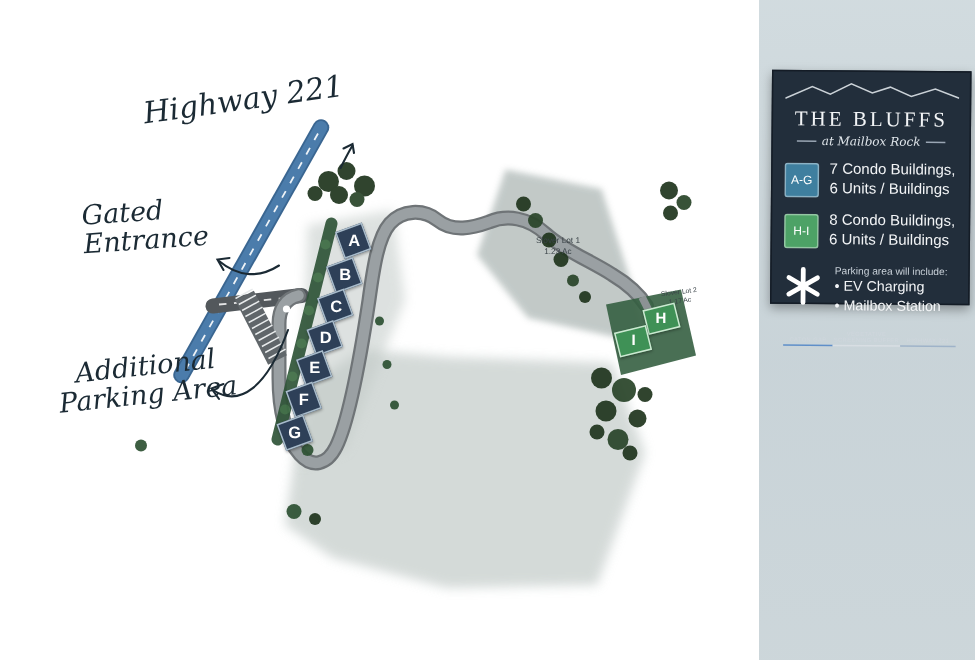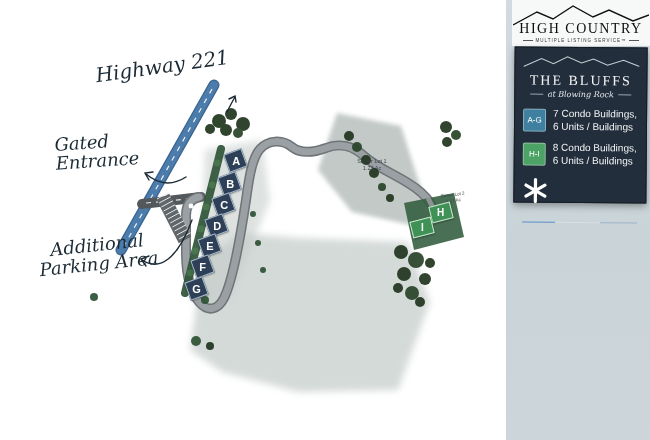--- a/index.html
+++ b/index.html
@@ -231,40 +231,29 @@
 
   <div class="bldg hi" style="left:430px;top:204px">
       <span>H</span>
     </div>
   <div class="bldg hi" style="left:411px;top:219px">
       <span>I</span>
     </div>
 
   <div class="side"></div>
 
-  <div class="logo">
-    <svg width="136" height="22" viewBox="0 0 136 22">
-      <polyline points="0,21 24,8 40,15 60,2 80,13 96,6 120,17 136,11" fill="none" stroke="#111" stroke-width="1.4"></polyline>
-    </svg>
-    <div class="logo-title">HIGH COUNTRY</div>
-    <div class="logo-sub">
-      <div class="rule"></div>
-      <span>MULTIPLE LISTING SERVICE™</span>
-      <div class="rule"></div>
-    </div>
-  </div>
 
   <div class="panel">
     <svg width="116" height="13" viewBox="0 0 116 13">
       <polyline points="0,12 18,4 30,9 44,2 58,8 70,4 84,10 100,5 116,11" fill="none" stroke="#e8edf2" stroke-width="1" opacity=".85"></polyline>
     </svg>
     <div class="panel-title">THE BLUFFS</div>
     <div class="panel-sub">
       <div class="rule"></div>
-      <span>at Blowing Rock</span>
+      <span>at Mailbox Rock</span>
       <div class="rule"></div>
     </div>
 
     <div class="lg-item">
       <div class="badge badge-ag">A-G</div>
       <div class="lg-text">
         <div>7 Condo Buildings,</div>
         <div>6 Units / Buildings</div>
       </div>
     </div>
@@ -278,20 +267,25 @@
     </div>
 
     <div class="note">
       <svg width="26" height="26" viewBox="0 0 26 26">
         <g stroke="#ffffff" stroke-width="3.2" stroke-linecap="round">
           <line x1="13" y1="2" x2="13" y2="24"></line>
           <line x1="3.5" y1="7.5" x2="22.5" y2="18.5"></line>
           <line x1="22.5" y1="7.5" x2="3.5" y2="18.5"></line>
         </g>
       </svg>
+      <div>
+        <div class="note-head">Parking area will include:</div>
+        <div class="note-txt">• EV Charging</div>
+        <div class="note-txt">• Mailbox Station</div>
+      </div>
     </div>
 
     <div class="pfoot">
       <div class="pf-l">CATON GAP</div>
       <div class="pf-m">VEGETATIVE SCREENING BUFFER</div>
       <div class="pf-r">HIGHWAY 221</div>
     </div>
   </div>
 
 </div>

